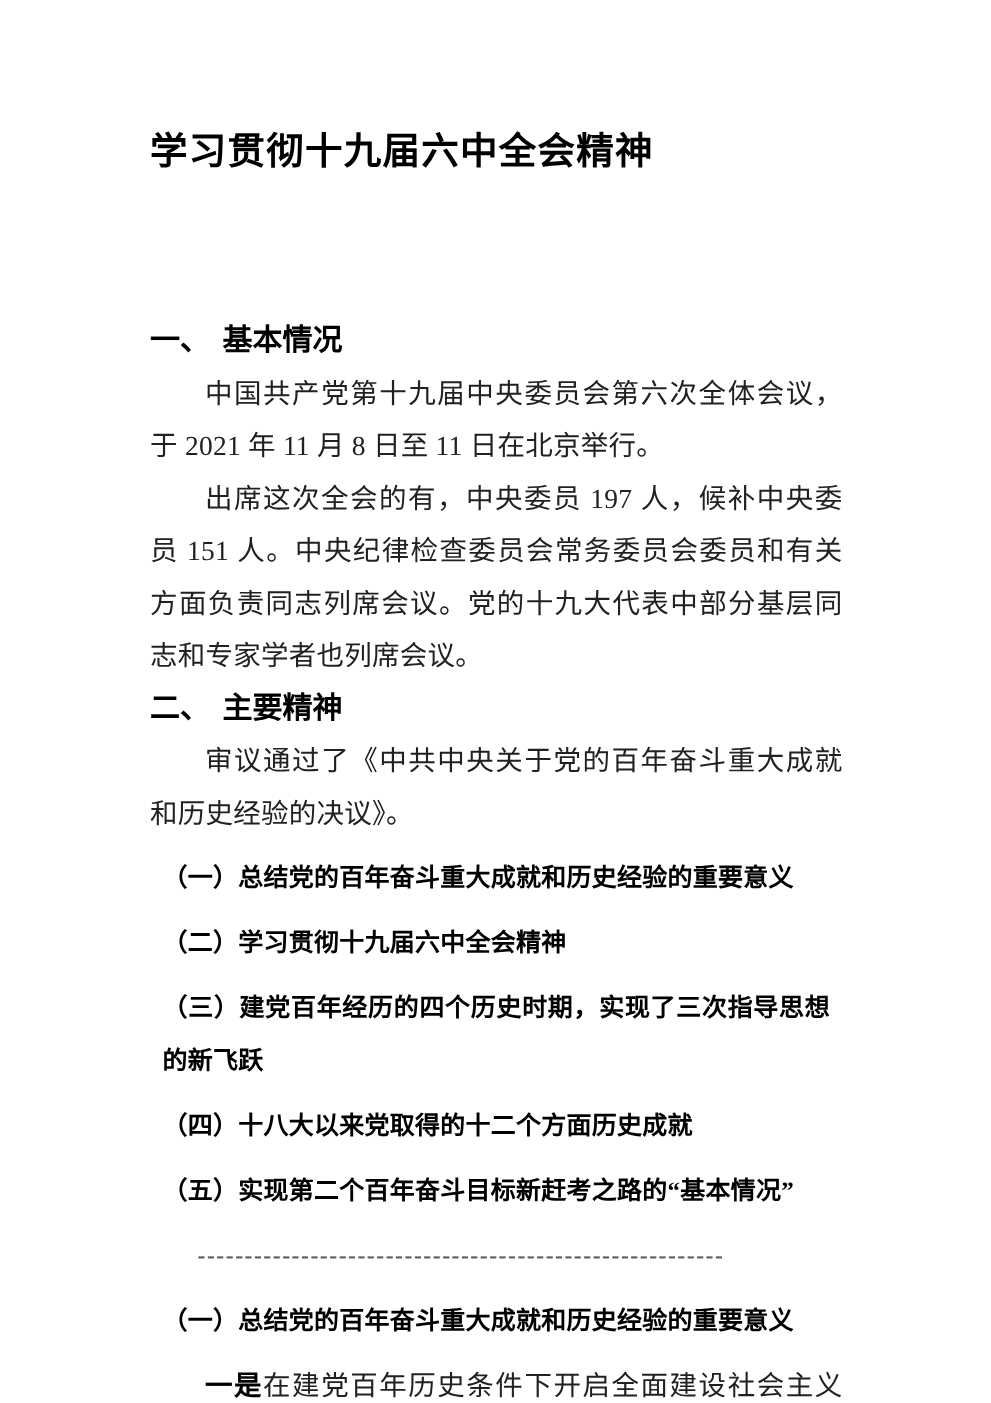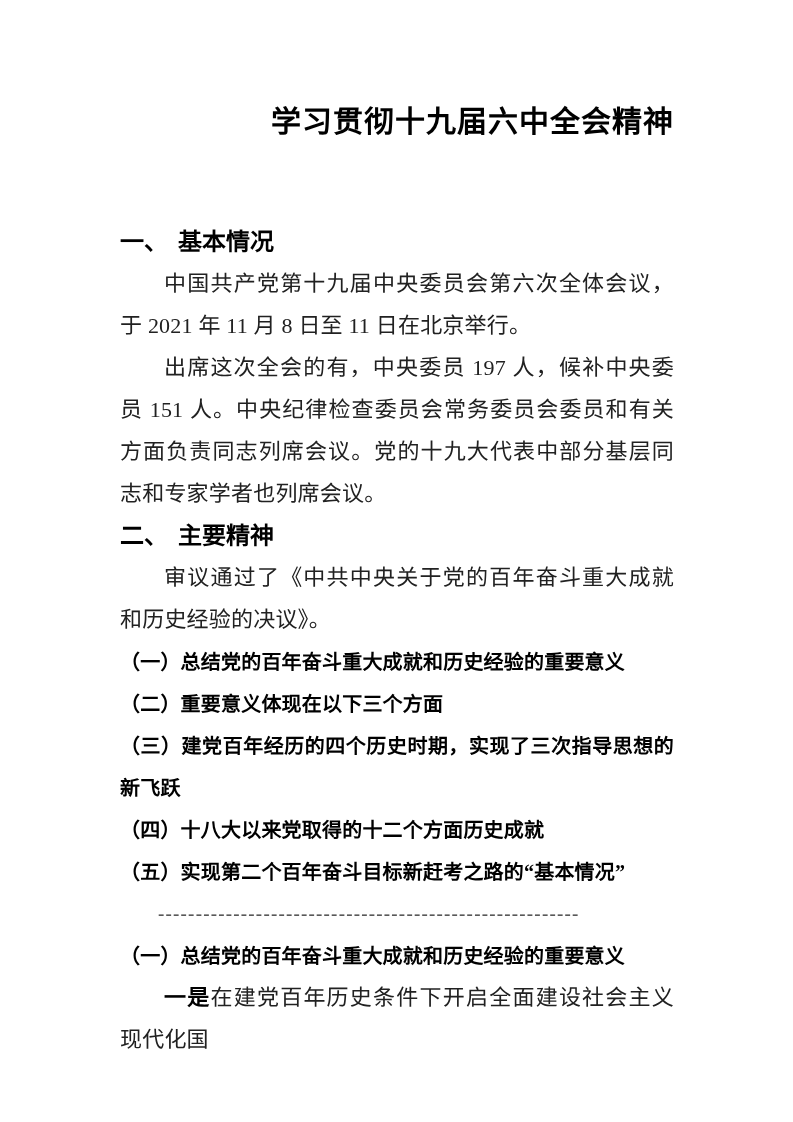--- a/index.html
+++ b/index.html
@@ -20,23 +20,23 @@
   }
   .content {
     box-sizing: border-box;
     padding: 98px 119px 0 120px;
   }
   .doc-title {
     font-size: 30px;
     line-height: 48px;
     font-weight: 700;
     color: #000000;
-    text-align: right;
+    text-align: left;
     letter-spacing: 1px;
-    margin: 0 0 75px 0;
+    margin: 0 0 106px 0;
     white-space: nowrap;
   }
   .h2 {
     font-size: 24px;
     line-height: 42px;
     font-weight: 700;
     color: #000000;
     margin: 0;
   }
   .h2 .h2-num {
@@ -51,21 +51,21 @@
     letter-spacing: 0.2px;
   }
   .para.no-indent {
     text-indent: 0;
   }
   .outline-item {
     font-size: 20px;
     line-height: 42px;
     font-weight: 700;
     color: #000000;
-    margin: 0;
+    margin: 10px;
     text-align: justify;
     letter-spacing: 0.2px;
   }
   .divider-line {
     font-size: 19px;
     line-height: 42px;
     margin: 0;
     text-indent: 2em;
     color: #595959;
     letter-spacing: 1.2px;
@@ -91,21 +91,21 @@
     <p class="para">中国共产党第十九届中央委员会第六次全体会议，于 2021 年 11 月 8 日至 11 日在北京举行。</p>
 
     <p class="para">出席这次全会的有，中央委员 197 人，候补中央委员 151 人。中央纪律检查委员会常务委员会委员和有关方面负责同志列席会议。党的十九大代表中部分基层同志和专家学者也列席会议。</p>
 
     <h2 class="h2"><span class="h2-num">二、</span><span>主要精神</span></h2>
 
     <p class="para">审议通过了《中共中央关于党的百年奋斗重大成就和历史经验的决议》。</p>
 
     <p class="outline-item">（一）总结党的百年奋斗重大成就和历史经验的重要意义</p>
 
-    <p class="outline-item">（二）重要意义体现在以下三个方面</p>
+    <p class="outline-item">（二）学习贯彻十九届六中全会精神</p>
 
     <p class="outline-item">（三）建党百年经历的四个历史时期，实现了三次指导思想的新飞跃</p>
 
     <p class="outline-item">（四）十八大以来党取得的十二个方面历史成就</p>
 
     <p class="outline-item">（五）实现第二个百年奋斗目标新赶考之路的“基本情况”</p>
 
     <p class="divider-line">--------------------------------------------------------</p>
 
     <p class="outline-item">（一）总结党的百年奋斗重大成就和历史经验的重要意义</p>

